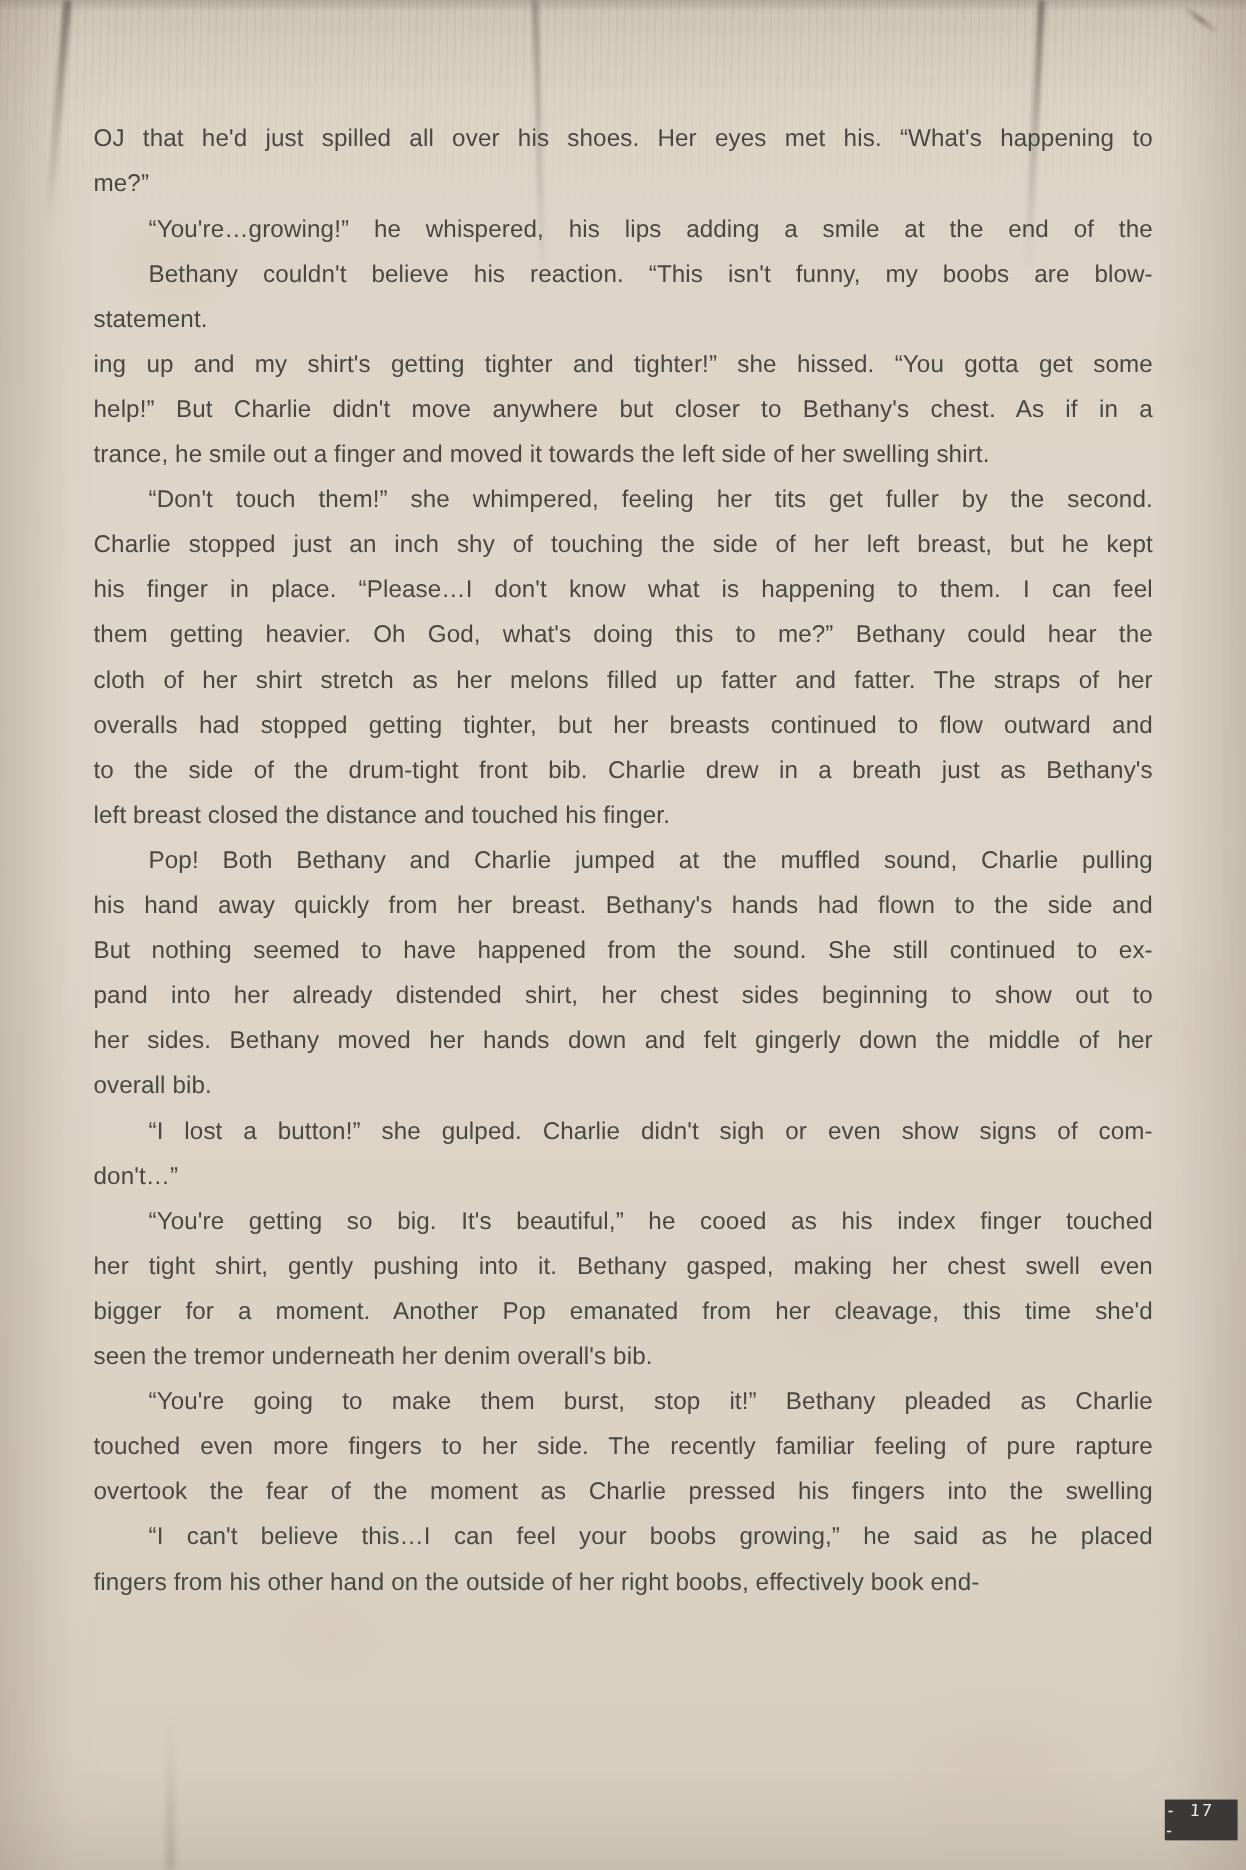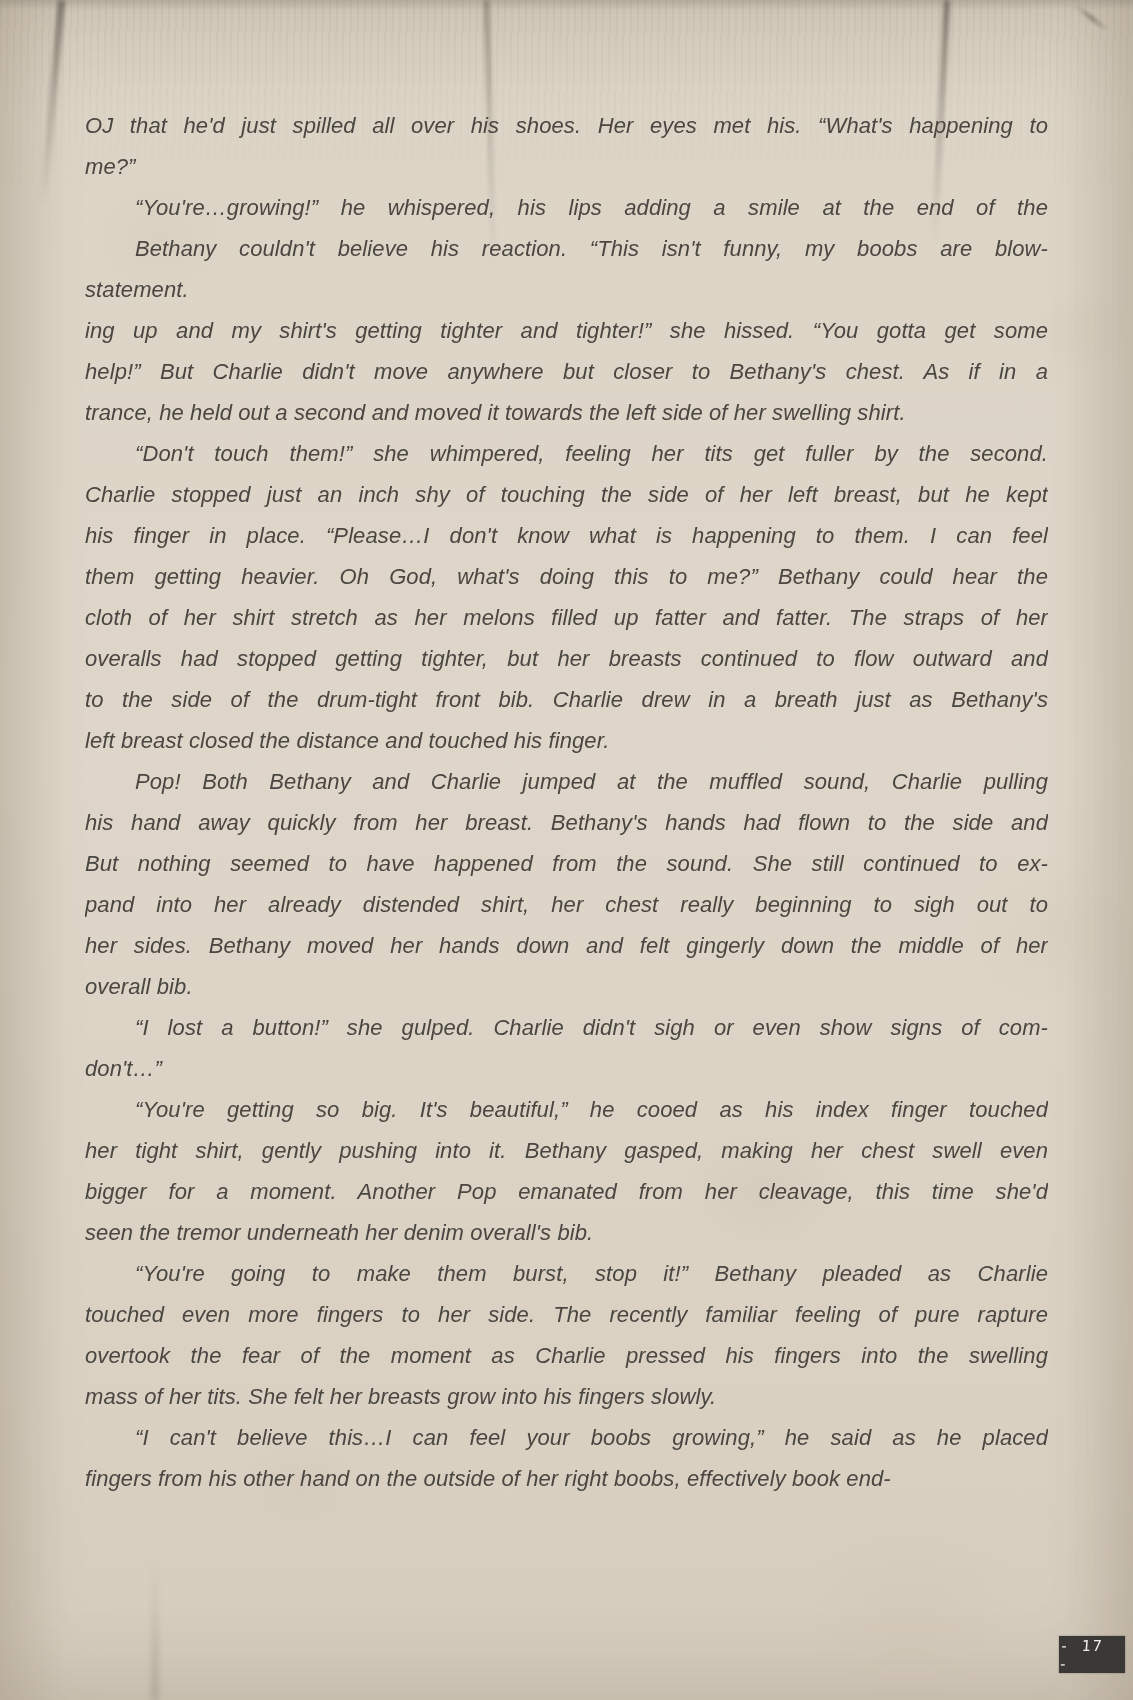--- a/index.html
+++ b/index.html
@@ -64,21 +64,21 @@
   
   .text-block {
     position: absolute; left: 85px; top: 105px; width: 963px;
     height: 1490px; overflow: hidden;
     color: #4a4742;
     font-size: 22px; line-height: 41px;
     letter-spacing: 0.1px;
   }
   .tline {
     height: 41px; overflow: hidden; white-space: nowrap;
-    text-align: justify; text-align-last: justify; font-style: italic;
+    text-align: justify; text-align-last: justify;
   }
   .tline.para-end { text-align-last: left; }
   .tline.indent { padding-left: 50px; }
 
   
   .page-badge {
     position: absolute; left: 1059px; top: 1636px; width: 66px; height: 37px;
     background: #3a3937;
     display: flex; align-items: center; justify-content: center;
     box-shadow: 0 0 2px rgba(0,0,0,0.3);
@@ -104,45 +104,44 @@
   <div class="stains"></div>
 
   <main class="text-block">
       <div class="tline">OJ that he'd just spilled all over his shoes. Her eyes met his. “What's happening to</div>
       <div class="tline para-end">me?”</div>
       <div class="tline indent">“You're…growing!” he whispered, his lips adding a smile at the end of the</div>
       <div class="tline indent">Bethany couldn't believe his reaction. “This isn't funny, my boobs are blow-</div>
       <div class="tline para-end">statement.</div>
       <div class="tline">ing up and my shirt's getting tighter and tighter!” she hissed. “You gotta get some</div>
       <div class="tline">help!” But Charlie didn't move anywhere but closer to Bethany's chest. As if in a</div>
-      <div class="tline para-end">trance, he held out a second and moved it towards the left side of her swelling shirt.</div>
+      <div class="tline para-end">trance, he smile out a finger and moved it towards the left side of her swelling shirt.</div>
       <div class="tline indent">“Don't touch them!” she whimpered, feeling her tits get fuller by the second.</div>
       <div class="tline">Charlie stopped just an inch shy of touching the side of her left breast, but he kept</div>
       <div class="tline">his finger in place. “Please…I don't know what is happening to them. I can feel</div>
       <div class="tline">them getting heavier. Oh God, what's doing this to me?” Bethany could hear the</div>
       <div class="tline">cloth of her shirt stretch as her melons filled up fatter and fatter. The straps of her</div>
       <div class="tline">overalls had stopped getting tighter, but her breasts continued to flow outward and</div>
       <div class="tline">to the side of the drum-tight front bib. Charlie drew in a breath just as Bethany's</div>
       <div class="tline para-end">left breast closed the distance and touched his finger.</div>
       <div class="tline indent">Pop! Both Bethany and Charlie jumped at the muffled sound, Charlie pulling</div>
       <div class="tline">his hand away quickly from her breast. Bethany's hands had flown to the side and</div>
       <div class="tline">But nothing seemed to have happened from the sound. She still continued to ex-</div>
-      <div class="tline">pand into her already distended shirt, her chest really beginning to sigh out to</div>
+      <div class="tline">pand into her already distended shirt, her chest sides beginning to show out to</div>
       <div class="tline">her sides. Bethany moved her hands down and felt gingerly down the middle of her</div>
       <div class="tline para-end">overall bib.</div>
       <div class="tline indent">“I lost a button!” she gulped. Charlie didn't sigh or even show signs of com-</div>
       <div class="tline para-end">don't…”</div>
       <div class="tline indent">“You're getting so big. It's beautiful,” he cooed as his index finger touched</div>
       <div class="tline">her tight shirt, gently pushing into it. Bethany gasped, making her chest swell even</div>
       <div class="tline">bigger for a moment. Another Pop emanated from her cleavage, this time she'd</div>
       <div class="tline para-end">seen the tremor underneath her denim overall's bib.</div>
       <div class="tline indent">“You're going to make them burst, stop it!” Bethany pleaded as Charlie</div>
       <div class="tline">touched even more fingers to her side. The recently familiar feeling of pure rapture</div>
       <div class="tline">overtook the fear of the moment as Charlie pressed his fingers into the swelling</div>
-      <div class="tline para-end">mass of her tits. She felt her breasts grow into his fingers slowly.</div>
       <div class="tline indent">“I can't believe this…I can feel your boobs growing,” he said as he placed</div>
       <div class="tline para-end">fingers from his other hand on the outside of her right boobs, effectively book end-</div>
     </main>
 
   <div class="page-badge">
     <span>- 17 -</span>
   </div>
 </div>
 
 </body></html>

